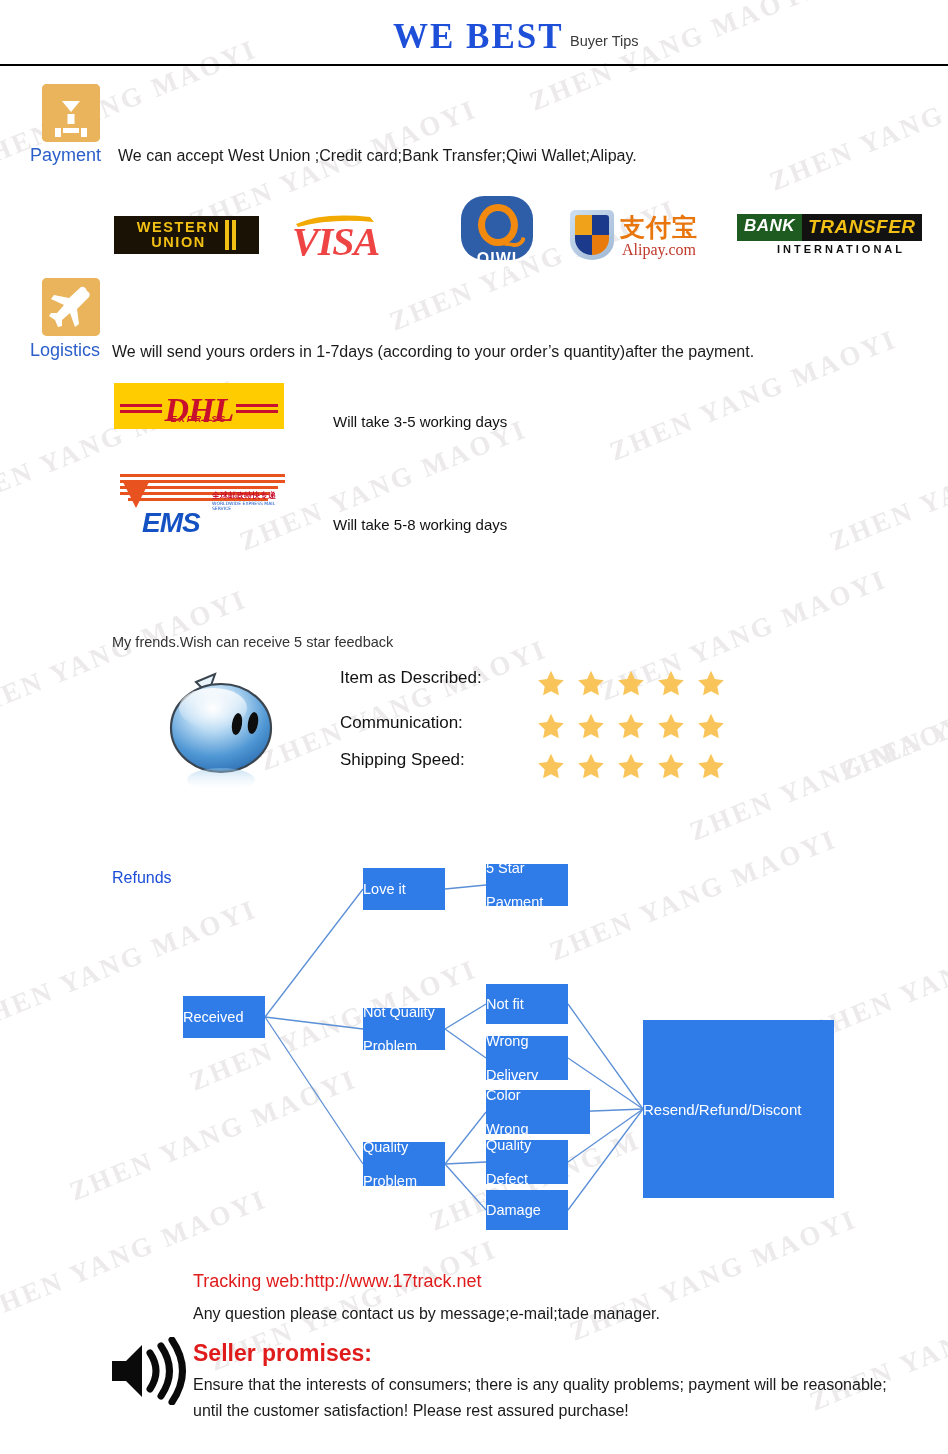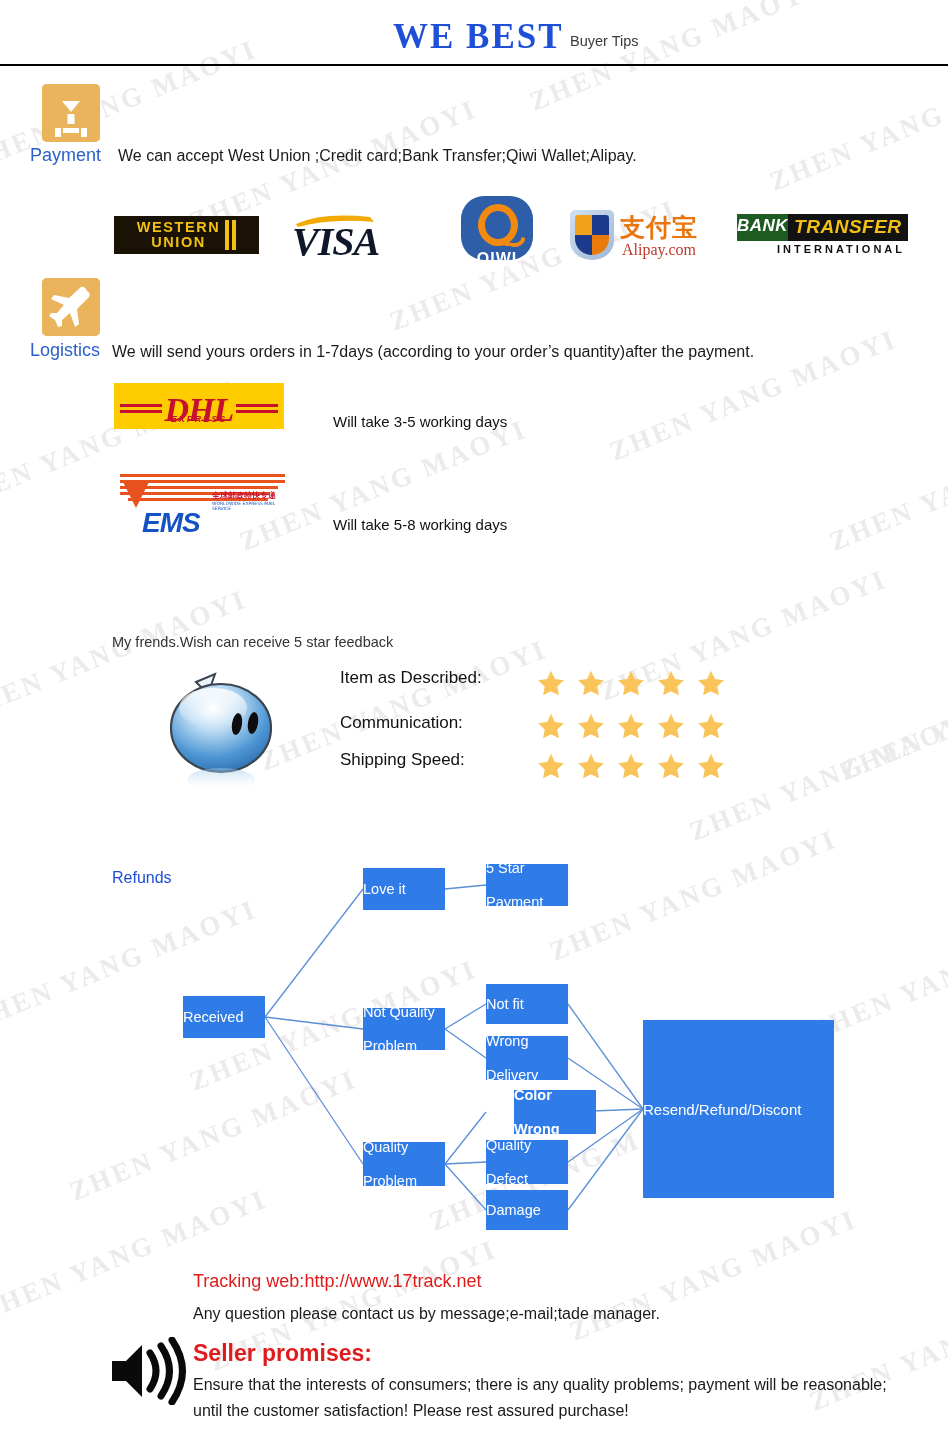--- a/index.html
+++ b/index.html
@@ -98,21 +98,21 @@
   }
   .wu-bars { display: flex; gap: 3px; margin-left: 5px; }
   .wu-bars i { display:block; width: 4px; height: 30px; background: #F2C014; }
 
   
   .visa-txt {
     font-family: "Liberation Serif", serif;
     font-style: italic;
     font-weight: bold;
     font-size: 40px;
-    color: #0f172a;
+    color: #ef4444;
     letter-spacing: -1px;
   }
 
   
   .qiwi { background: #2F5EA8; }
   .qiwi-q {
     position: absolute; left: 17px; top: 8px;
     width: 40px; height: 42px;
     border: 7px solid #F28A0F;
     border-radius: 50%;
@@ -164,21 +164,21 @@
     position: absolute; left: 52px; top: 33px;
     font-family: "Liberation Serif", serif;
     font-size: 16px; color: #C0392B;
   }
 
   
   .bt-row { display: flex; height: 27px; }
   .bt-bank {
     background: #1E5B20; color: #fff; font-weight: bold;
     font-size: 17px; font-style: italic;
-    padding: 2px 0; letter-spacing: 0.5px;
+    padding: 2px 7px; letter-spacing: 0.5px;
     font-family: "Liberation Sans", sans-serif;
   }
   .bt-transfer {
     background: #121212; color: #F2C014; font-weight: bold;
     font-size: 19px; font-style: italic;
     padding: 2px 6px; letter-spacing: 0.5px;
     font-family: "Liberation Sans", sans-serif;
   }
   .bt-intl {
     text-align: right; color: #111; font-weight: bold;
@@ -550,21 +550,21 @@
         <span>Problem</span>
       </div>
       <div class="fbox" style="left: 486px; top: 984px; width: 82px; height: 40px; background: rgb(47, 123, 232); display: flex; flex-direction: column;">
         <span>Not fit</span>
       </div>
       <div class="fbox" style="left: 486px; top: 1036px; width: 82px; height: 44px; background: rgb(47, 123, 232); display: flex; flex-direction: column;">
         <span>Wrong</span>
         <br>
         <span>Delivery</span>
       </div>
-      <div class="fbox" style="left: 514px; top: 1090px; width: 82px; height: 44px; background: rgb(47, 123, 232); display: flex; flex-direction: column; font-weight: bold;">
+      <div class="fbox" style="left: 486px; top: 1090px; width: 104px; height: 44px; background: rgb(47, 123, 232); display: flex; flex-direction: column;">
         <span>Color</span>
         <br>
         <span>Wrong</span>
       </div>
       <div class="fbox" style="left: 486px; top: 1140px; width: 82px; height: 44px; background: rgb(47, 123, 232); display: flex; flex-direction: column;">
         <span>Quality</span>
         <br>
         <span>Defect</span>
       </div>
       <div class="fbox" style="left: 486px; top: 1190px; width: 82px; height: 40px; background: rgb(47, 123, 232); display: flex; flex-direction: column;">

